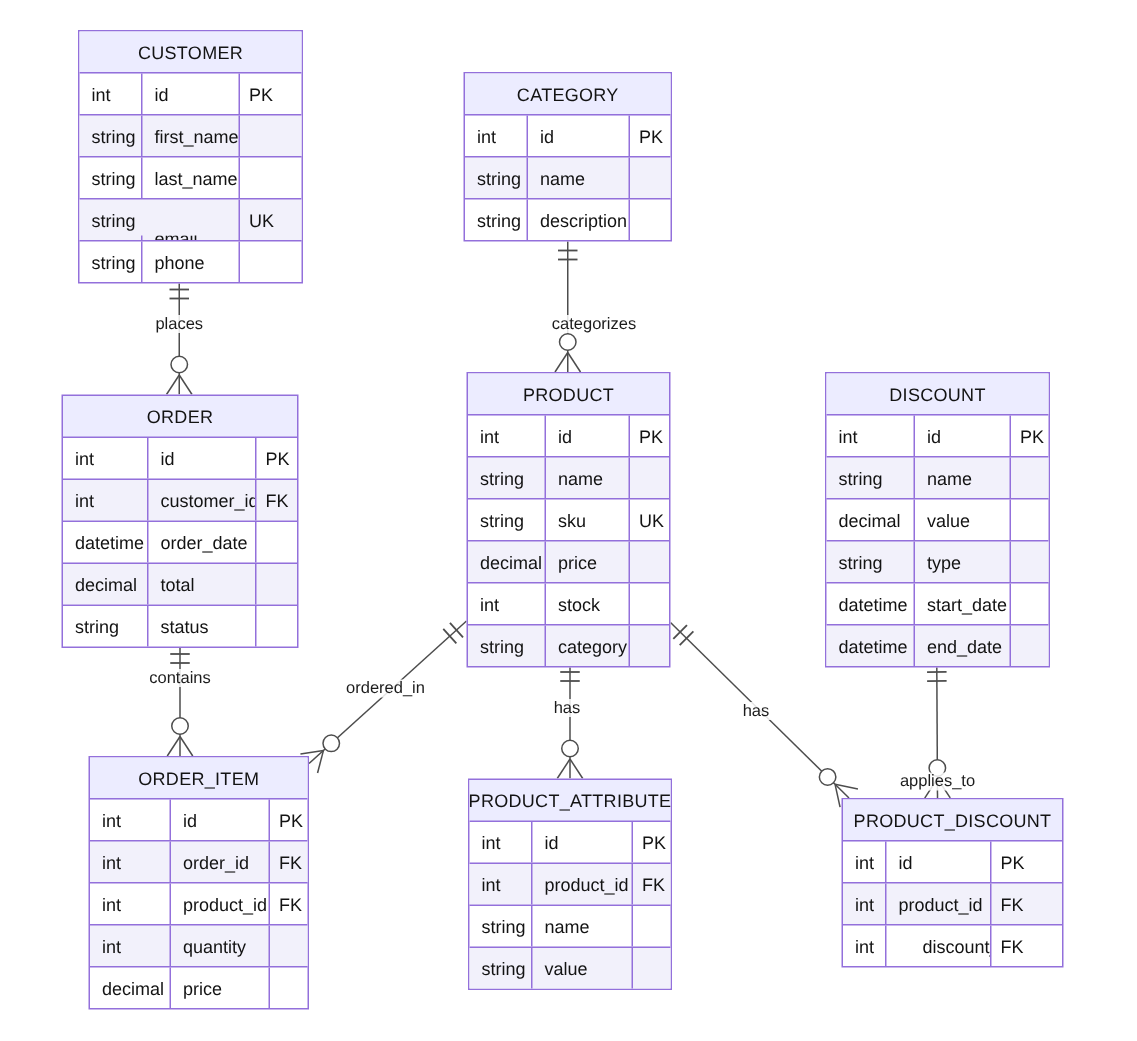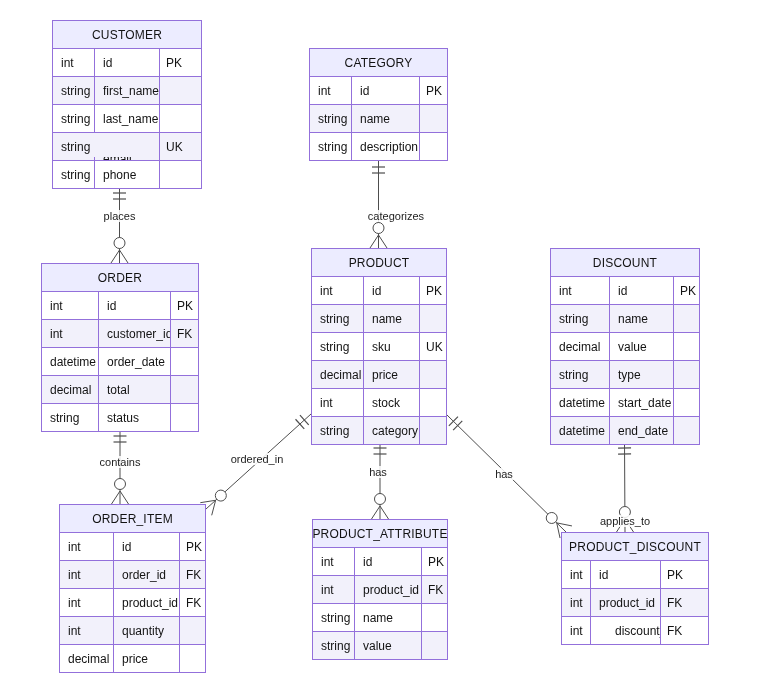--- a/index.html
+++ b/index.html
@@ -106,21 +106,21 @@
         <line x1="624.5" y1="439" x2="625" y2="532" stroke="#4d4d4d" stroke-width="1"></line>
         <line x1="631.0482924580134" y1="447.96492419847067" x2="618.0484803369326" y2="448.03481566148724" stroke="#4d4d4d" stroke-width="1.2"></line>
         <line x1="631.0805500563288" y1="453.9648374851233" x2="618.080737935248" y2="454.0347289481399" stroke="#4d4d4d" stroke-width="1.2"></line>
         <line x1="624.9301085369834" y1="519.0001878789193" x2="616.5001228439088" y2="532.0456982642801" stroke="#4d4d4d" stroke-width="1"></line>
         <line x1="624.9301085369834" y1="519.0001878789193" x2="633.4998771560912" y2="531.9543017357199" stroke="#4d4d4d" stroke-width="1"></line>
         <circle cx="624.8924746722822" cy="512.0002890444912" r="5.5" fill="#ffffff" stroke="#4d4d4d"></circle>
       </g>
     </svg>
     <div class="rel-label" style="left: 119.5px; top: 216px;">places</div>
     <div class="rel-label" style="left: 396px; top: 216px;">categorizes</div>
-    <div class="rel-label" style="left: 120px; top: 462px;">contains</div>
+    <div class="rel-label" style="left: 120px; top: 452px;">contains</div>
     <div class="rel-label" style="left: 257px; top: 459px;">ordered_in</div>
     <div class="rel-label" style="left: 378px; top: 472px;">has</div>
     <div class="rel-label" style="left: 504px; top: 474px;">has</div>
     <div class="rel-label" style="left: 625px; top: 473px; margin-top: 48px;">applies_to</div>
     <div class="entity" style="left: 52px; top: 20px; width: 150px;">
       <div class="entity-header">CUSTOMER</div>
       <div class="erow">
         <div class="cell" style="width: 41px;">int</div>
         <div class="cell" style="width: 65px;">id</div>
         <div class="cell key" style="width: 27px;">PK</div>

